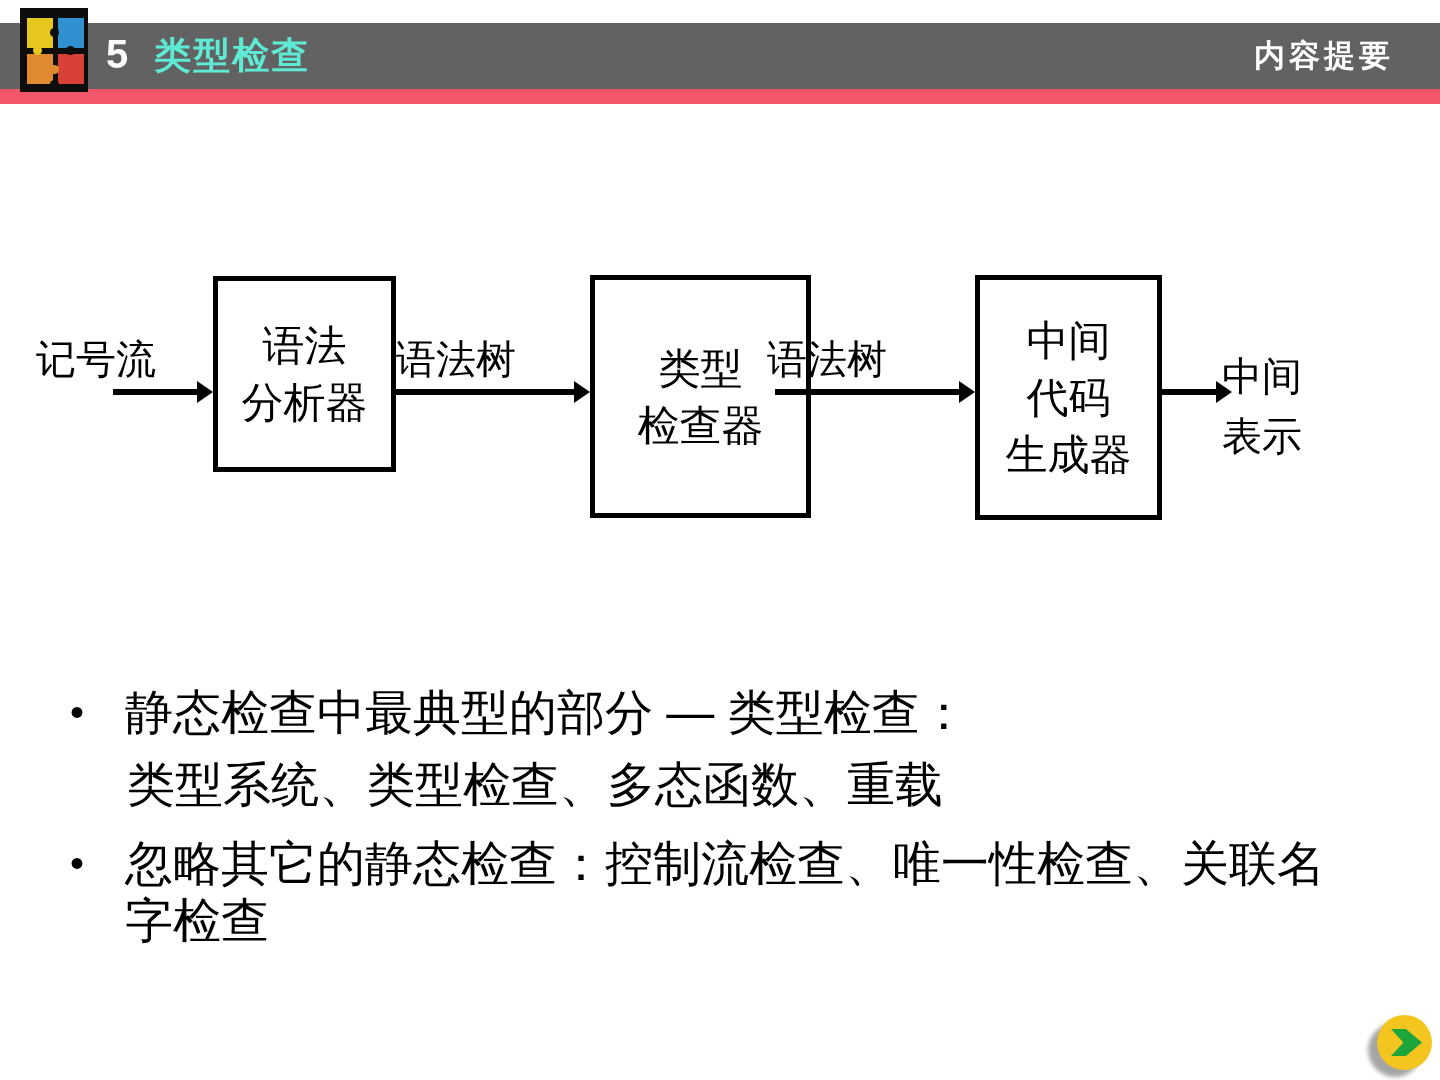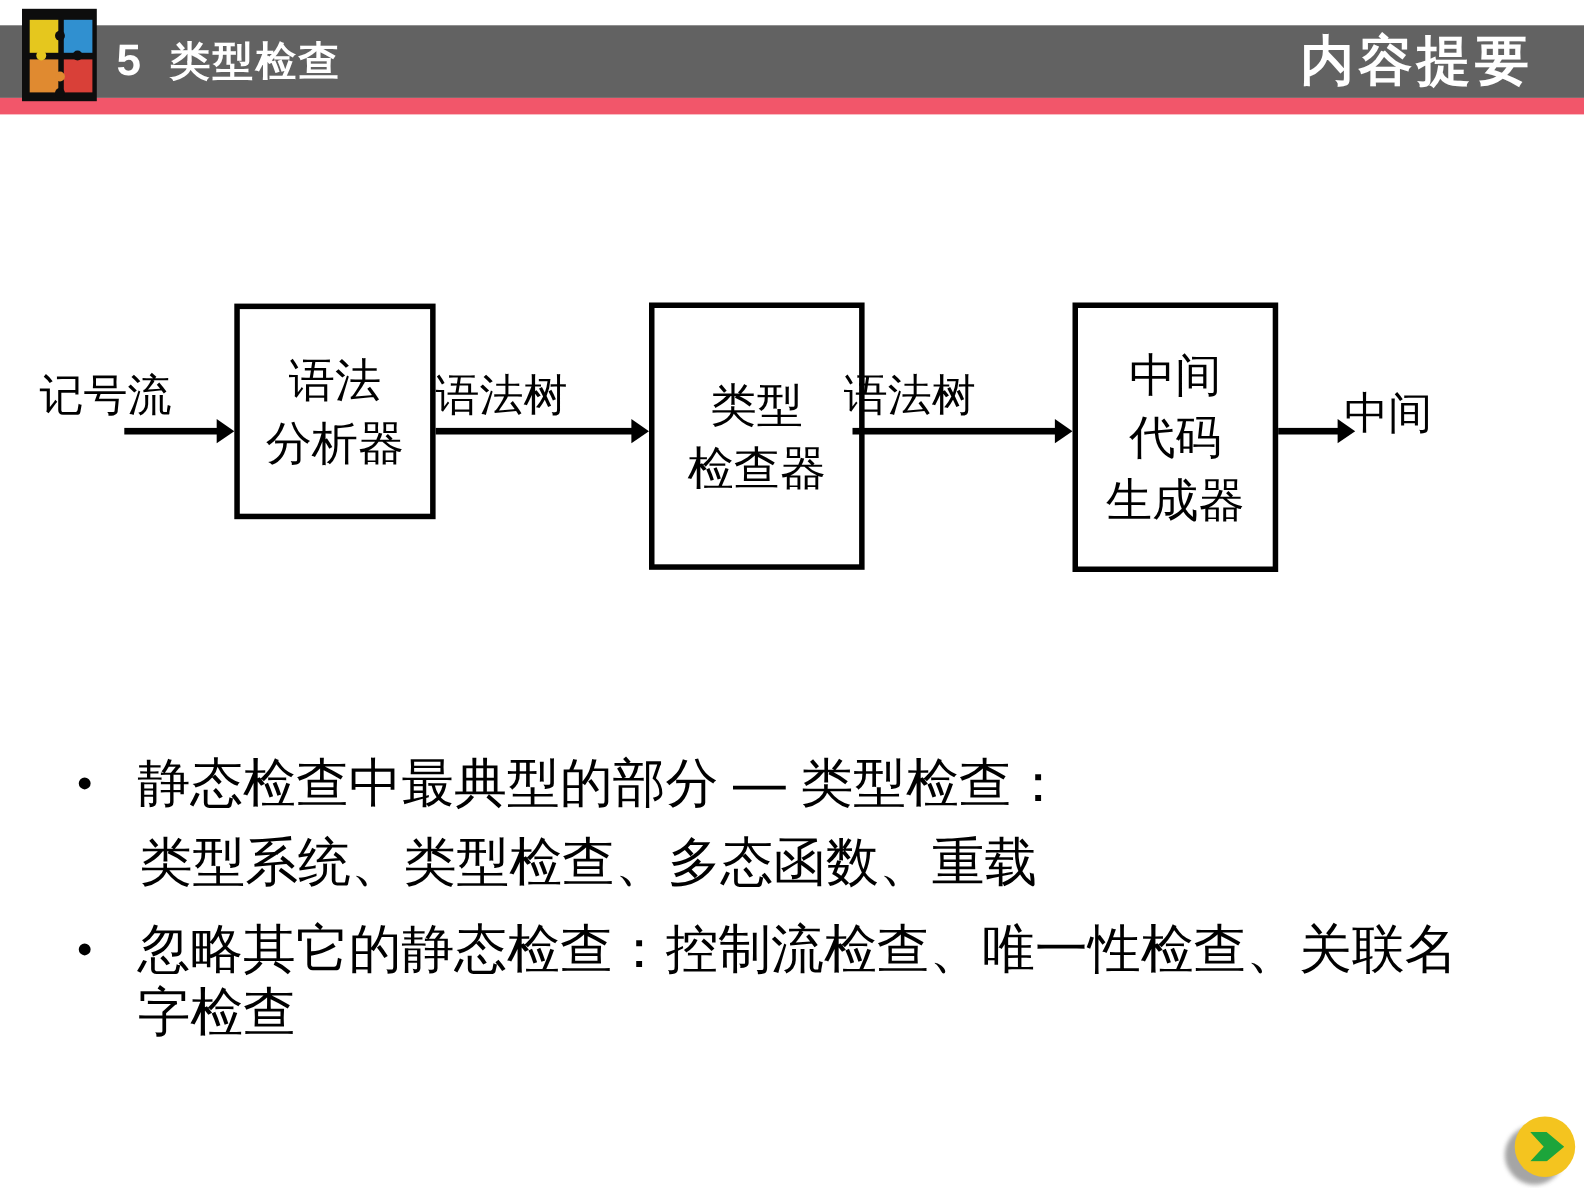--- a/index.html
+++ b/index.html
@@ -9,23 +9,23 @@
   }
 
   
   .header-bar {
     position:absolute; left:0; top:23px; width:1440px; height:66px;
     background:#626262; display:flex; align-items:center;
     justify-content:space-between; padding:0 46px 0 106px; box-sizing:border-box;
   }
   .header-left { display:flex; align-items:baseline; }
   .section-number { color:#fff; font-size:40px; font-weight:bold; }
-  .section-title { color:#ffffff; font-size:37px; font-weight:bold; margin-left:26px; letter-spacing:2px; }
+  .section-title { color:#5eead4; font-size:37px; font-weight:bold; margin-left:26px; letter-spacing:2px; }
   .corner-title {
-    color:#fff; font-size:49px; font-family:"Liberation Serif", serif;
+    color:#fff; font-size:31px; font-family:"Liberation Serif", serif;
     font-weight:600; letter-spacing:4px; margin-top:0;
   }
   .accent-divider { position:absolute; left:0; top:89px; width:1440px; height:15px; background:#F2566A; }
 
   
   .logo { position:absolute; left:20px; top:8px; width:68px; height:84px; background:#0d0d0d; }
   .pz { position:absolute; width:26px; height:30px; }
   .pz-y { left:7px;  top:10px; background:#E5C71E; }
   .pz-b { left:38px; top:10px; background:#3090D0; }
   .pz-o { left:7px;  top:46px; background:#E08A30; }
@@ -44,21 +44,21 @@
   .lbl-edge1  { left:396px; top:316px; width:194px; }
   .lbl-edge2  { left:767px; top:316px; width:208px; }
   .lbl-output { left:1222px; top:330px; width:130px; line-height:60px; }
 
   .node {
     position:absolute; border:5px solid #000; box-sizing:border-box;
     display:flex; flex-direction:column; align-items:center; justify-content:center;
     font-size:42px; line-height:57px; text-align:center; background:#fff;
   }
   .node-parser  { left:213px; top:276px; width:183px; height:196px; }
-  .node-checker { left:590px; top:275px; width:196px; height:243px; }
+  .node-checker { left:590px; top:275px; width:221px; height:243px; }
   .node-codegen { left:975px; top:275px; width:187px; height:245px; }
 
   .shaft { position:absolute; height:6px; background:#000; top:389px; }
   .sh0 { left:113px;  width:85px;  }
   .sh1 { left:396px;  width:179px; }
   .sh2 { left:775px;  width:185px; }
   .sh3 { left:1162px; width:55px;  }
   .ah {
     position:absolute; width:0; height:0; top:381px;
     border-left:16px solid #000; border-top:11px solid transparent; border-bottom:11px solid transparent;
@@ -141,20 +141,21 @@
       <span>中间</span>
       <span>代码</span>
       <span>生成器</span>
     </div>
 
     <div class="shaft sh3"></div>
     <div class="ah ah3"></div>
 
     <div class="flow-label lbl-output">
       <div>中间</div>
+      <div>表示</div>
     </div>
   </div>
 
   <div class="bullets">
     <div class="b-item">
       <span class="b-dot">•</span>
       <span class="b-text">静态检查中最典型的部分 — 类型检查：</span>
     </div>
     <div class="b-sub">类型系统、类型检查、多态函数、重载</div>
     <div class="b-item">

